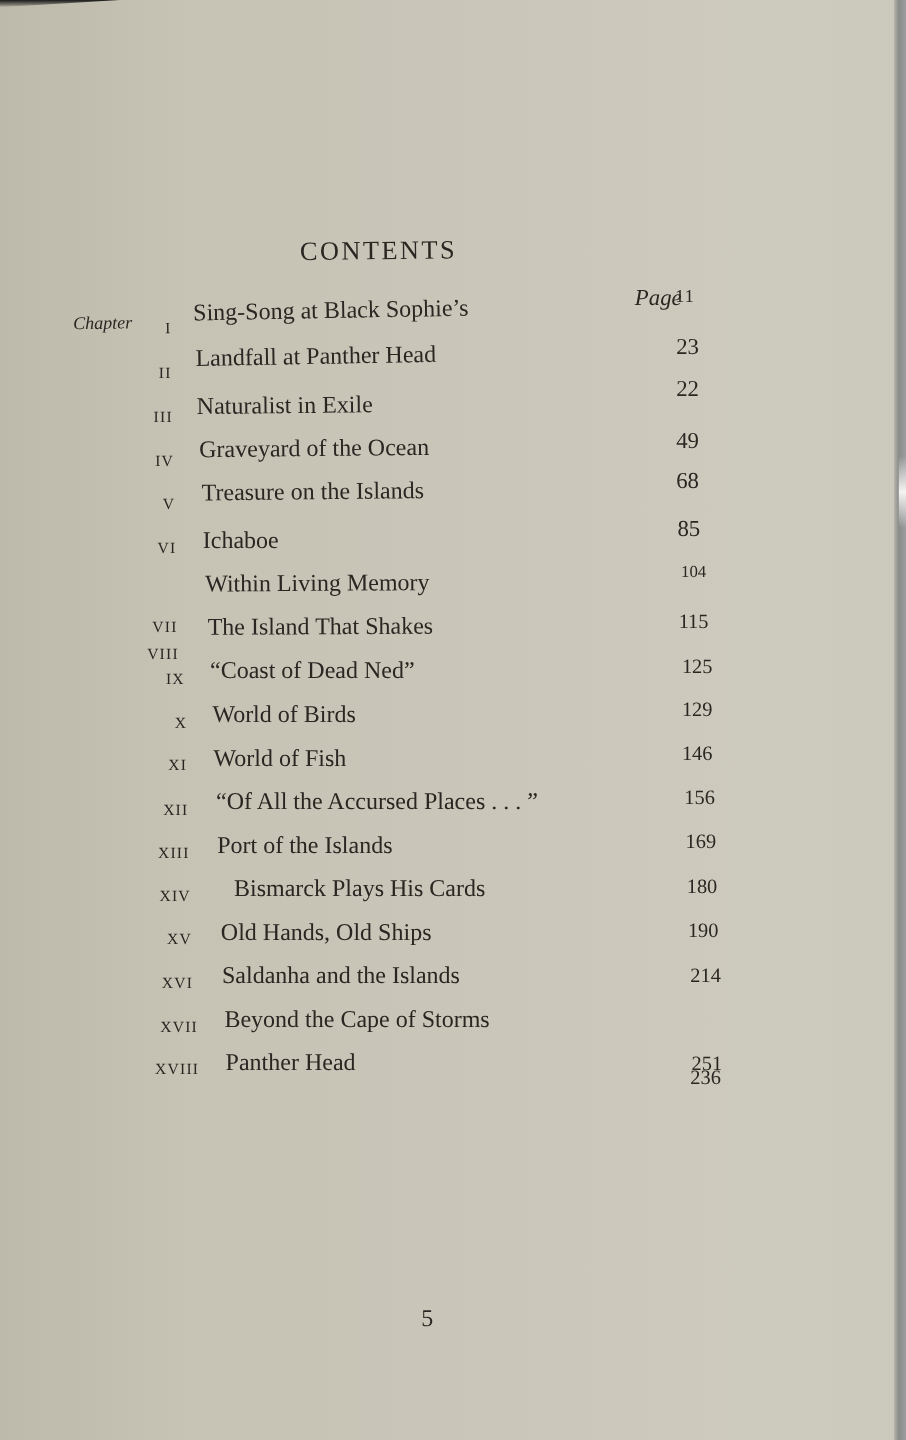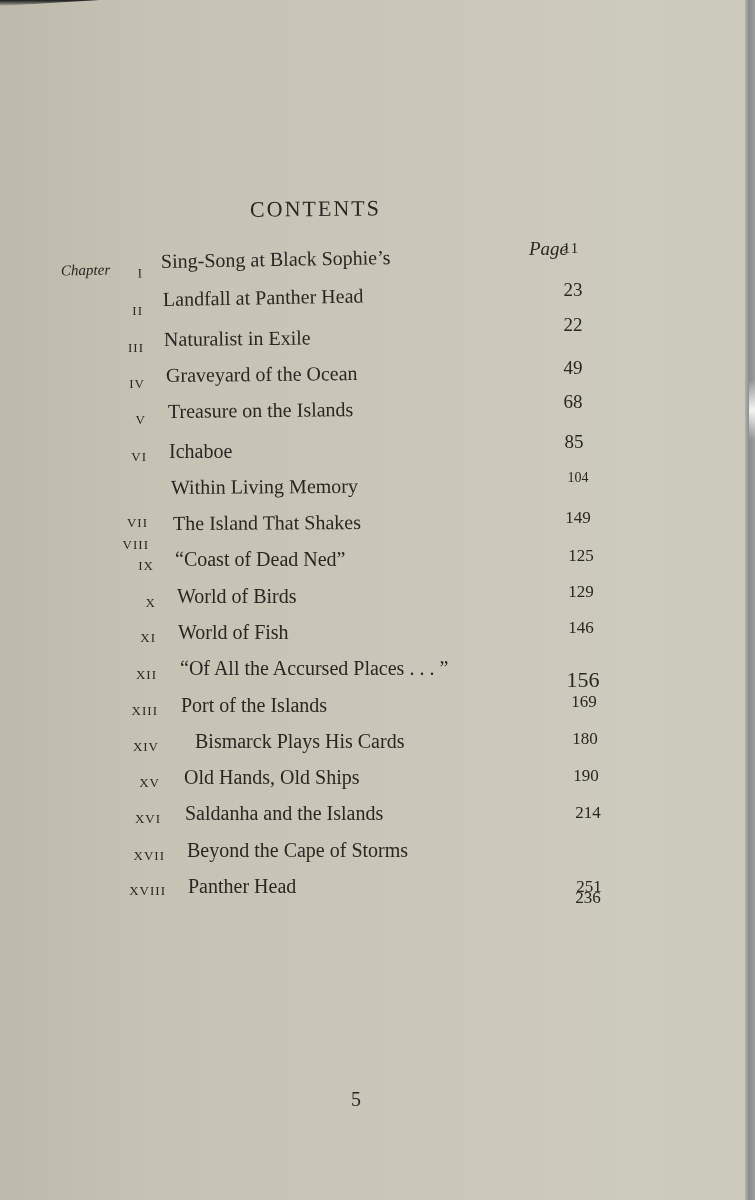--- a/index.html
+++ b/index.html
@@ -141,21 +141,21 @@
 
   <div class="row" style="left:0;top:0;">
     <span class="numeral" style="left:88px;top:486px;margin-top:29px;">VII</span>
     <span class="chap-title" style="left:171px;top:476px;transform:rotate(-0.4deg);transform-origin:left;">Within Living Memory</span>
     <span class="page-num" style="left:548px;top:470px;font-size:14px;">104</span>
   </div>
 
   <div class="row" style="left:0;top:0;">
     <span class="numeral" style="left:89px;top:492px;margin-top:45px;">VIII</span>
     <span class="chap-title" style="left:173px;top:512px;transform:rotate(-0.3deg);transform-origin:left;">The Island That Shakes</span>
-    <span class="page-num" style="left:548px;top:508px;font-size:17px;">149</span>
+    <span class="page-num" style="left:548px;top:508px;font-size:17px;">115</span>
   </div>
 
   <div class="row" style="left:0;top:0;">
     <span class="numeral" style="left:94px;top:558px;">IX</span>
     <span class="chap-title" style="left:175px;top:548px;">“Coast of Dead Ned”</span>
     <span class="page-num" style="left:551px;top:546px;font-size:17px;">125</span>
   </div>
 
   <div class="row" style="left:0;top:0;">
     <span class="numeral" style="left:96px;top:595px;">X</span>
@@ -165,21 +165,21 @@
 
   <div class="row" style="left:0;top:0;">
     <span class="numeral" style="left:96px;top:630px;">XI</span>
     <span class="chap-title" style="left:178px;top:621px;">World of Fish</span>
     <span class="page-num" style="left:551px;top:618px;font-size:17px;">146</span>
   </div>
 
   <div class="row" style="left:0;top:0;">
     <span class="numeral" style="left:97px;top:667px;">XII</span>
     <span class="chap-title" style="left:180px;top:657px;text-align:center;">“Of All the Accursed Places . . . ”</span>
-    <span class="page-num" style="left:553px;top:655px;font-size:22px;margin-top:12px;">156</span>
+    <span class="page-num" style="left:553px;top:655px;font-size:17px;">156</span>
   </div>
 
   <div class="row" style="left:0;top:0;">
     <span class="numeral" style="left:98px;top:703px;">XIII</span>
     <span class="chap-title" style="left:181px;top:694px;">Port of the Islands</span>
     <span class="page-num" style="left:554px;top:692px;font-size:17px;">169</span>
   </div>
 
   <div class="row" style="left:0;top:0;">
     <span class="numeral" style="left:99px;top:739px;">XIV</span>

